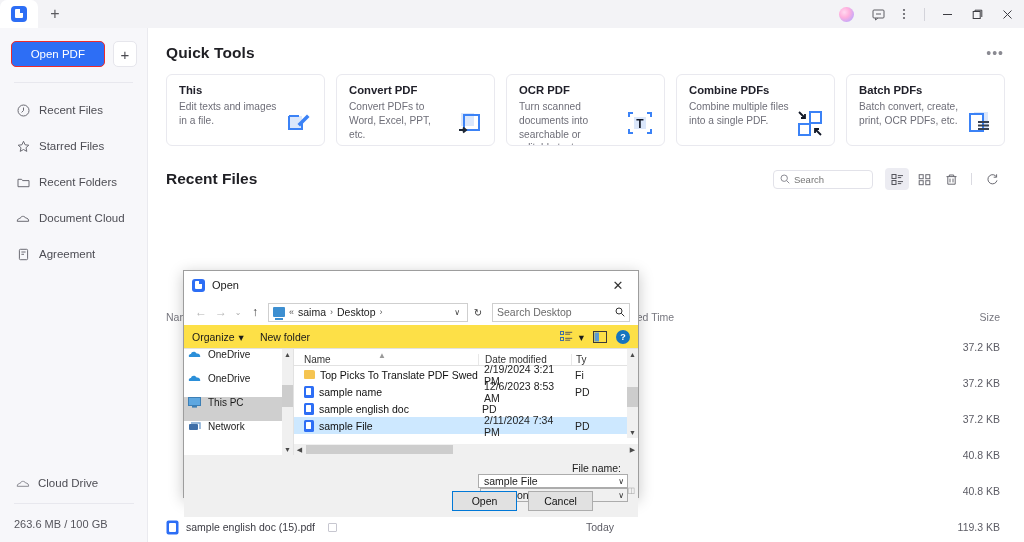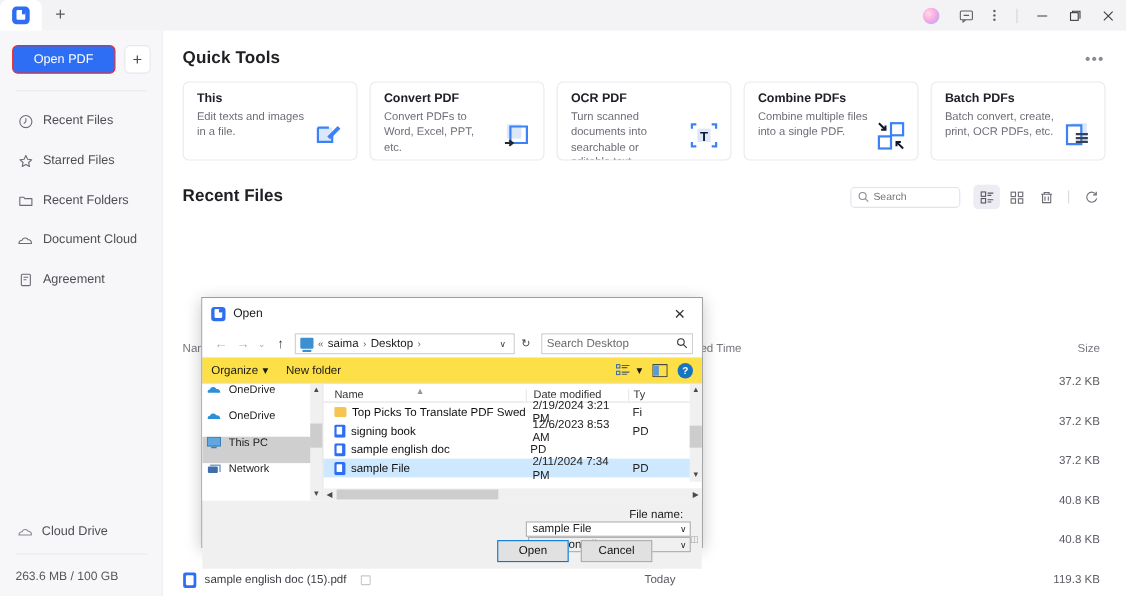--- a/index.html
+++ b/index.html
@@ -626,21 +626,21 @@
           <div class="lr-name">
             <span class="folder-ic"></span>
             <span>Top Picks To Translate PDF Swedish To En...</span>
           </div>
           <div class="lr-date">2/19/2024 3:21 PM</div>
           <div class="lr-type">Fi</div>
         </div>
         <div class="lst-row">
           <div class="lr-name">
             <span class="pdf-ic"></span>
-            <span>signing book</span>
+            <span>sample name</span>
           </div>
           <div class="lr-date">12/6/2023 8:53 AM</div>
           <div class="lr-type">PD</div>
         </div>
         <div class="lst-row">
           <div class="lr-name">
             <span class="pdf-ic"></span>
             <span>sample english doc</span>
           </div>
           <div class="lr-type">PD</div>

